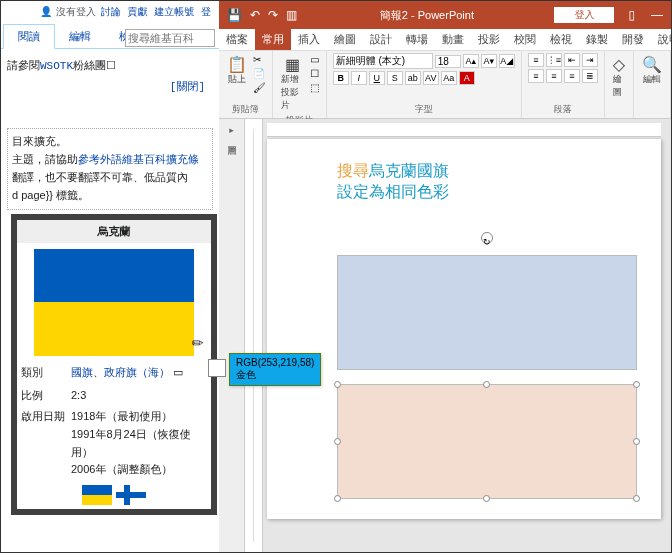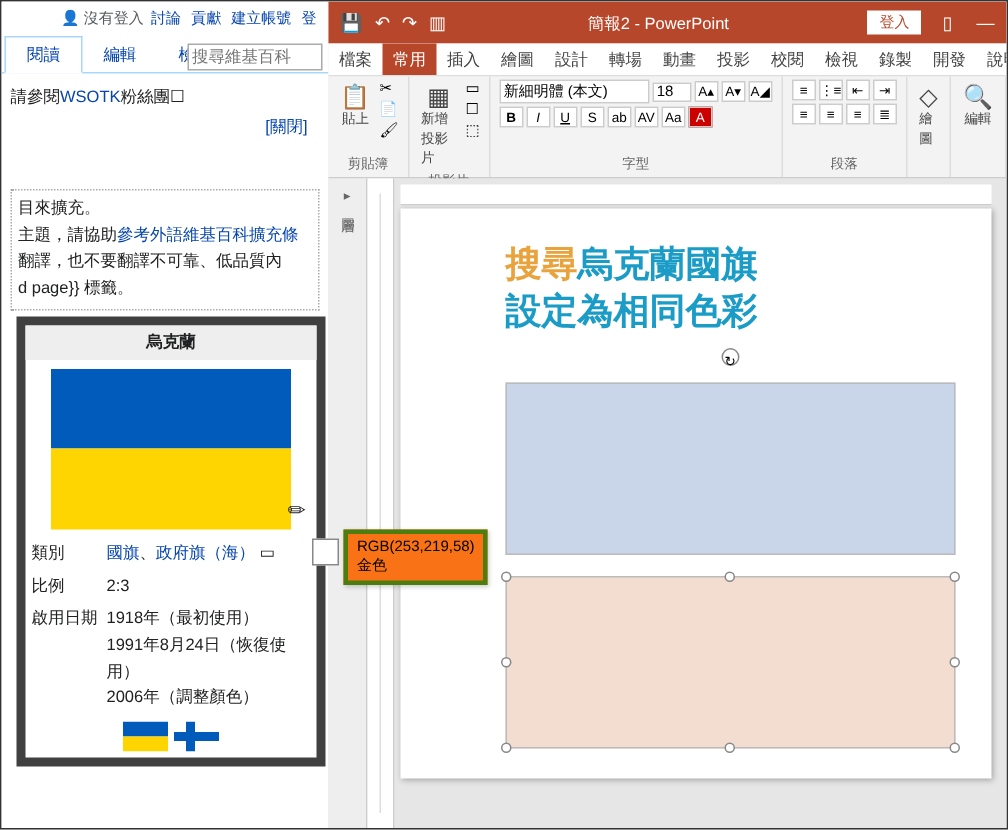--- a/index.html
+++ b/index.html
@@ -6,63 +6,63 @@
 body { width:672px; height:553px; overflow:hidden; background:#fff; position:relative; border:1px solid #333; }
 .left-pane { position:absolute; left:0; top:0; width:218px; height:551px; background:#fff; font-size:11px; }
 .left-top { padding:4px 6px; text-align:right; color:#54595d; font-size:10px; }
 .left-top a { color:#0645ad; text-decoration:none; margin:0 2px; }
 .left-tabs { display:flex; border-bottom:1px solid #a7d7f9; height:26px; align-items:flex-end; padding-left:2px; }
 .left-tab { padding:4px 14px; font-size:11px; color:#0645ad; cursor:pointer; }
 .left-tab.active { background:#fff; border:1px solid #a7d7f9; border-bottom:1px solid #fff; position:relative; top:1px; }
 .search-box { position:absolute; top:28px; right:4px; }
 .search-box input { width:90px; font-size:11px; padding:2px; border:1px solid #aaa; }
 .left-body { padding:8px 6px; font-size:11px; line-height:1.6; color:#202122; }
-.left-body a { color:#0645ad; text-decoration:none; }
+.left-body a { color:#0645ad; text-decoration:none;font-family:Liberation Mono, monospace; }
 .hide-link { text-align:right; padding:2px 8px; }
 .infobox { border:6px solid #404040; margin:4px; width:206px; font-size:11px; }
 .infobox-title { background:#eee; text-align:center; font-weight:bold; padding:3px; }
 .flag-uk { width:160px; height:107px; margin:6px auto; display:block; position:relative; }
 .flag-top { height:53px; background:#005bbb; }
 .flag-bot { height:54px; background:#ffd500; }
 .eyedropper { position:absolute; bottom:2px; right:-10px; font-size:14px; transform:rotate(-45deg); }
 .color-sample { position:absolute; top:358px; left:207px; width:18px; height:18px; border:1px solid #888; background:#fff; z-index:20; }
-.color-tip { position:absolute; top:352px; left:228px; background:#f97316; border:3px solid #4d7c0f; padding:3px 6px; font-size:10px; z-index:20; box-shadow:1px 1px 3px rgba(0,0,0,0.2); }
+.color-tip { position:absolute; top:352px; left:228px; background:#0ea5e9; border:1px solid #4d7c0f; padding:3px 6px; font-size:10px; z-index:20; box-shadow:1px 1px 3px rgba(0,0,0,0.2); }
 .infobox-row { display:flex; padding:2px 4px; }
 .infobox-k { width:50px; color:#202122; }
 .infobox-v { flex:1; color:#202122; }
 .infobox-v a { color:#0645ad; }
 .small-flag { width:30px; height:20px; display:inline-block; vertical-align:middle; }
 
 .ppt { position:absolute; left:218px; top:0; width:452px; height:551px; background:#e6e6e6; }
 .titlebar { height:28px; background:#b7472a; display:flex; align-items:center; color:#fff; font-size:11px; }
 .titlebar .qat { display:flex; gap:8px; padding:0 8px; }
 .titlebar .qat span { font-size:12px; }
 .titlebar .title { flex:1; text-align:center; }
-.titlebar .login { background:#fff; color:#b7472a; padding:1px 8px; margin:0 6px; font-size:10px; }
+.titlebar .login { background:#fff; color:#b7472a; padding:1px 20px; margin:0 6px; font-size:10px; }
 .titlebar .winbtn { padding:0 8px; font-size:12px; }
 .ribbon-tabs { height:22px; background:#fff; display:flex; font-size:11px; border-bottom:1px solid #ddd; }
 .ribbon-tab { padding:3px 7px; color:#444; cursor:pointer; white-space:nowrap; }
 .ribbon-tab.active { background:#b7472a; color:#fff; }
 .ribbon { height:68px; background:#f3f3f3; border-bottom:1px solid #ccc; display:flex; font-size:10px; }
 .ribbon-group { border-right:1px solid #ddd; padding:2px 6px; display:flex; flex-direction:column; justify-content:space-between; }
 .ribbon-group .label { text-align:center; color:#666; font-size:9px; }
 .ribbon-btns { display:flex; gap:4px; align-items:flex-start; flex:1; }
 .rbtn { display:flex; flex-direction:column; align-items:center; font-size:9px; color:#444; padding:2px; }
 .rbtn .ico { font-size:16px; height:18px; }
 .font-row { display:flex; gap:2px; align-items:center; margin-bottom:2px; }
 .font-sel { border:1px solid #ccc; background:#fff; font-size:10px; padding:0 2px; }
 .mini { width:16px; height:14px; border:1px solid #ccc; background:#fff; display:inline-flex; align-items:center; justify-content:center; font-size:9px; }
 .slide-area { position:absolute; top:118px; left:0; right:0; bottom:0; background:#e6e6e6; display:flex; }
 .thumb-pane { width:26px; background:#eee; border-right:1px solid #ccc; padding-top:6px; text-align:center; font-size:9px; color:#666; }
 .thumb-pane .th { writing-mode:vertical-rl; margin:4px auto; }
 .ruler-v { width:18px; background:#fff; border-right:1px solid #ccc; position:relative; font-size:7px; color:#888; }
 .ruler-v::before { content:""; position:absolute; left:8px; top:10px; bottom:10px; width:1px; background:#ddd; }
 .slide { flex:1; background:#fff; margin:20px 10px 10px 4px; box-shadow:1px 1px 4px rgba(0,0,0,0.3); position:relative; height:380px; }
 .ruler-h { position:absolute; top:-16px; left:0; right:0; height:14px; background:#fff; border-bottom:1px solid #ccc; }
-.slide-text { position:absolute; top:22px; left:70px; font-size:24px; font-weight:bold; line-height:1.3; color:#1a9cc7; }
+.slide-text { position:absolute; top:22px; left:70px; font-size:16px; font-weight:normal; line-height:1.3; color:#1a9cc7; }
 .slide-text .orange { color:#e8a33d; }
 .shape { position:absolute; border:1px solid #bbb; }
 .shape1 { top:116px; left:70px; width:300px; height:115px; background:#c9d5e8; }
 .shape2 { top:245px; left:70px; width:300px; height:115px; background:#f2ddd0; }
 .handle { width:7px; height:7px; background:#fff; border:1px solid #888; border-radius:50%; position:absolute; }
 .rot-handle { width:12px; height:12px; border:1px solid #888; border-radius:50%; position:absolute; top:-24px; left:50%; margin-left:-6px; background:#fff; }
 .rot-handle::after { content:"↻"; font-size:9px; position:relative; top:-2px; left:1px; }
 </style>
 </head>
 <body>

